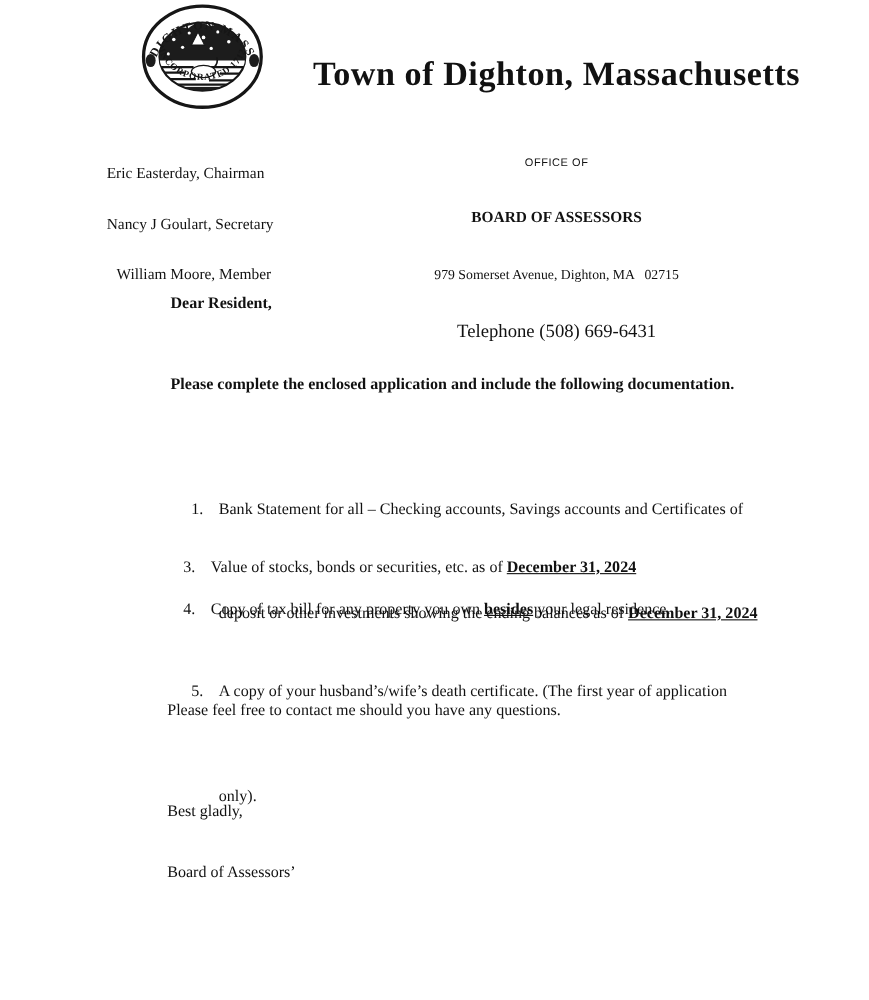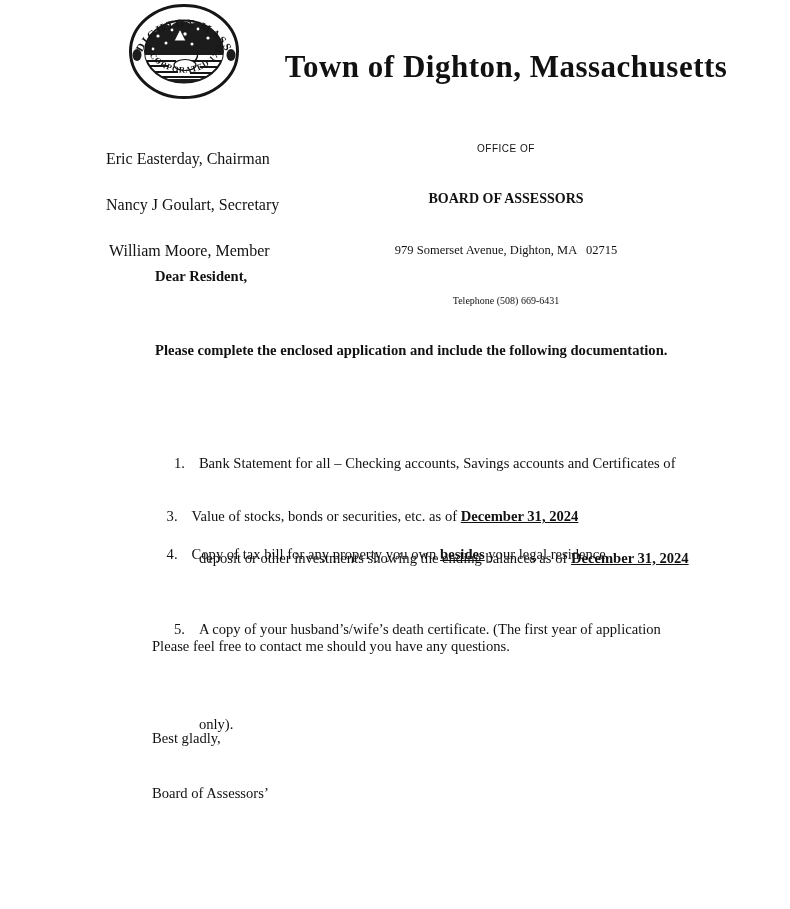--- a/index.html
+++ b/index.html
@@ -30,31 +30,31 @@
   }
   .lh-office {
     margin-top: 21px;
     font-family: "Liberation Sans", "DejaVu Sans", sans-serif;
     font-size: 10px;
     line-height: 12px;
     letter-spacing: 0.5px;
   }
   .lh-dept { font-size: 14px; font-weight: bold; line-height: 16px; }
   .lh-addr { font-size: 12.5px; line-height: 14.5px; }
-  .lh-phone { font-size: 10px; line-height: 14.5px; }
+  .lh-phone { font-size: 17px; line-height: 14.5px; }
 
   .officials {
     position: absolute;
-    left: 106px;
+    left: 97px;
     top: 120px;
-    font-size: 16px;
+    font-size: 14px;
     line-height: 15.4px;
     white-space: pre;
   }
-  .officials .o3 { padding-left: 3px; }
+  .officials .o3 { padding-left: 3px; margin-left: 6px; }
 
   .b {
     position: absolute;
     left: 152px;
     font-size: 14.6px;
     line-height: 19px;
     white-space: pre;
   }
   .indent { left: 155px; font-weight: bold; }
   .li-line { line-height: 19px; }

